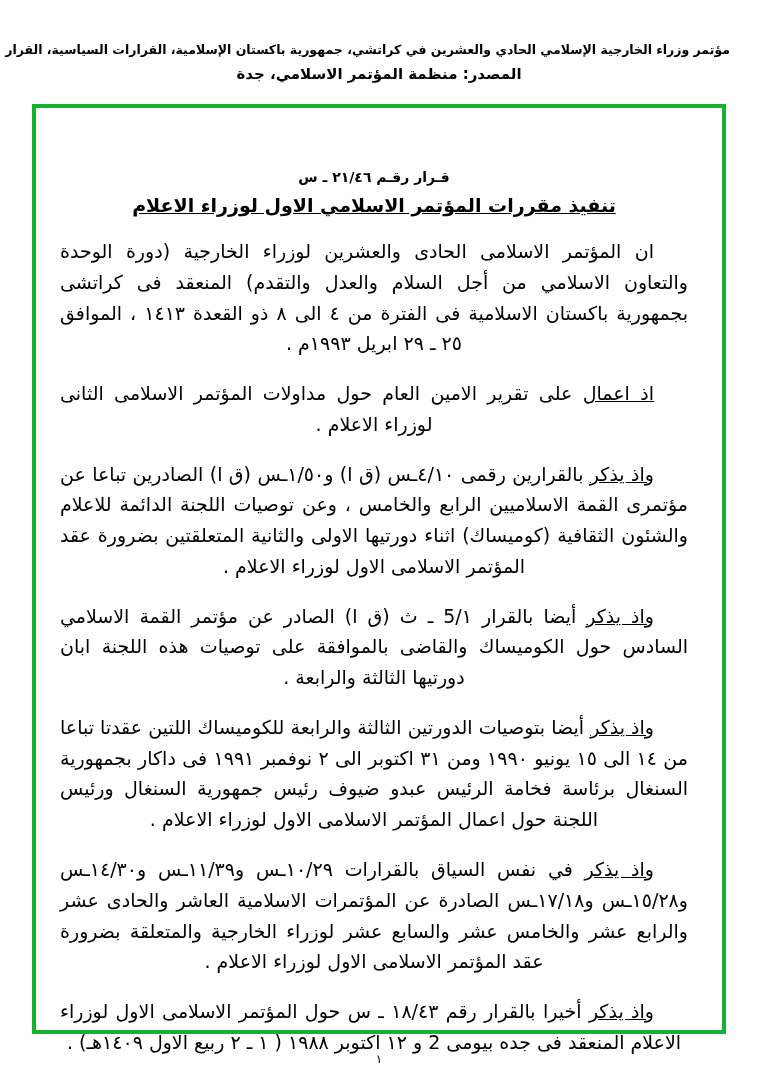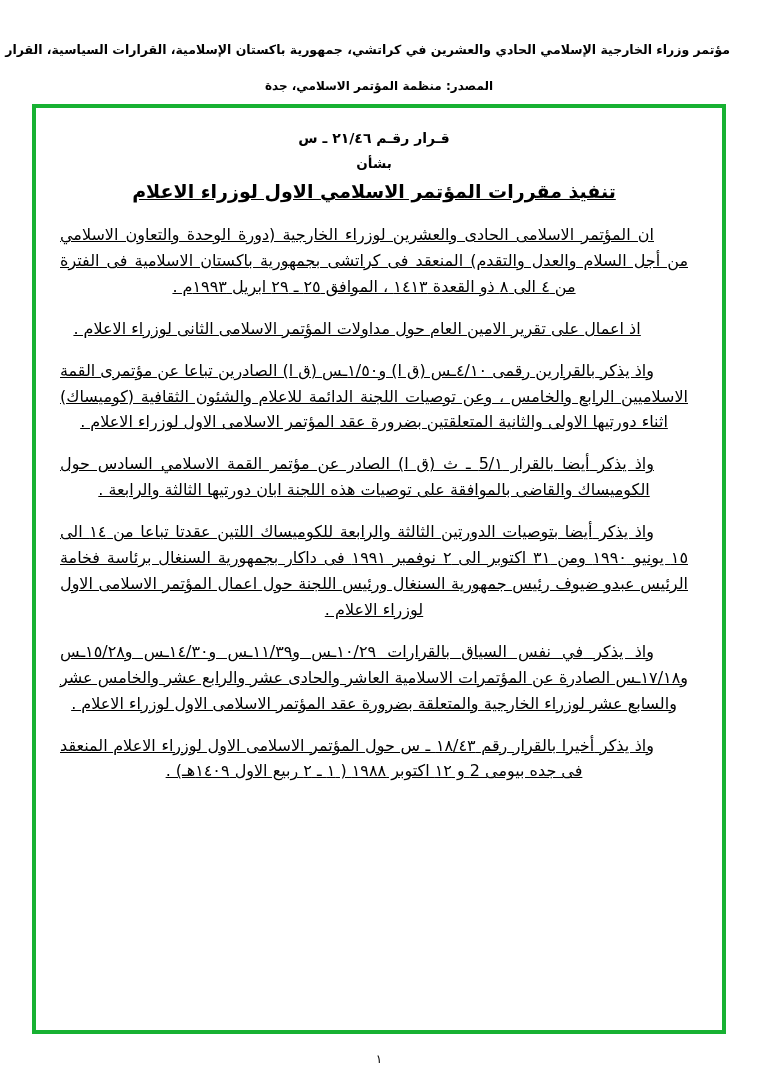--- a/index.html
+++ b/index.html
@@ -30,42 +30,43 @@
   }
   .doc-header .line1 {
     font-size: 12.5px;
     font-weight: bold;
     letter-spacing: 0px;
     line-height: 1.35;
     white-space: nowrap;
     color: #000;
   }
   .doc-header .line2 {
-    font-size: 12px;
+    font-size: 15px;
     font-weight: bold;
-    margin-top: 20px;
+    margin-top: 6px;
     color: #000;
   }
 
   
   .frame {
     position: absolute;
     top: 104px;
     right: 32px;
     left: 32px;
     bottom: 44px;
     border: 4px solid #17b132;
     box-sizing: border-box;
   }
 
   .frame-inner {
     padding: 22px 34px 10px 24px;
     height: 100%;
     box-sizing: border-box;
     overflow: hidden;
+    margin-top: 39px;
   }
 
   
   .title-block {
     text-align: center;
     margin-bottom: 20px;
   }
   .title-block .t1 {
     font-size: 14px;
     font-weight: bold;
@@ -80,27 +81,26 @@
   }
   .title-block .t3 {
     font-size: 19px;
     font-weight: bold;
     letter-spacing: 2px;
     text-decoration: underline;
   }
 
   
   .para {
-    font-size: 16px;
+    font-size: 19px;
     line-height: 1.62;
     margin-bottom: 15px;
     text-align: justify;
     text-align-last: center;
     letter-spacing: 0.4px;
-    text-decoration: underline;
   }
   .para.first {
     margin-top: 18px;
   }
   .lead {
     text-decoration: underline;
     font-weight: normal;
   }
   .indent {
     display: inline-block;
@@ -125,21 +125,20 @@
   <div class="doc-header">
     <div class="line1">مؤتمر وزراء الخارجية الإسلامي الحادي والعشرين في كراتشي، جمهورية باكستان الإسلامية، القرارات السياسية، القرار الرقم ٢١/٤٦ ـ س</div>
     <div class="line2">المصدر:  ‏منظمة المؤتمر الاسلامي، جدة</div>
   </div>
 
   <div class="frame">
     <div class="frame-inner">
 
       <div class="title-block">
         <div class="t1">قـرار رقـم ٢١/٤٦ ـ س</div>
-        <div class="t2">بشأن</div>
         <div class="t3">تنفيذ مقررات المؤتمر الاسلامي الاول لوزراء الاعلام</div>
       </div>
 
       <p class="para first">
         <span class="indent"></span><span>ان المؤتمر الاسلامى الحادى والعشرين لوزراء الخارجية (دورة الوحدة والتعاون الاسلامي من أجل السلام والعدل والتقدم) المنعقد فى كراتشى بجمهورية باكستان الاسلامية فى الفترة من ٤ الى ٨ ذو القعدة ١٤١٣ ، الموافق ٢٥ ـ ٢٩ ابريل ١٩٩٣م .</span>
       </p>
 
       <p class="para">
         <span class="indent"></span><span class="lead">اذ اعمال</span>
         <span>على تقرير الامين العام حول مداولات المؤتمر الاسلامى الثانى لوزراء الاعلام .</span>

